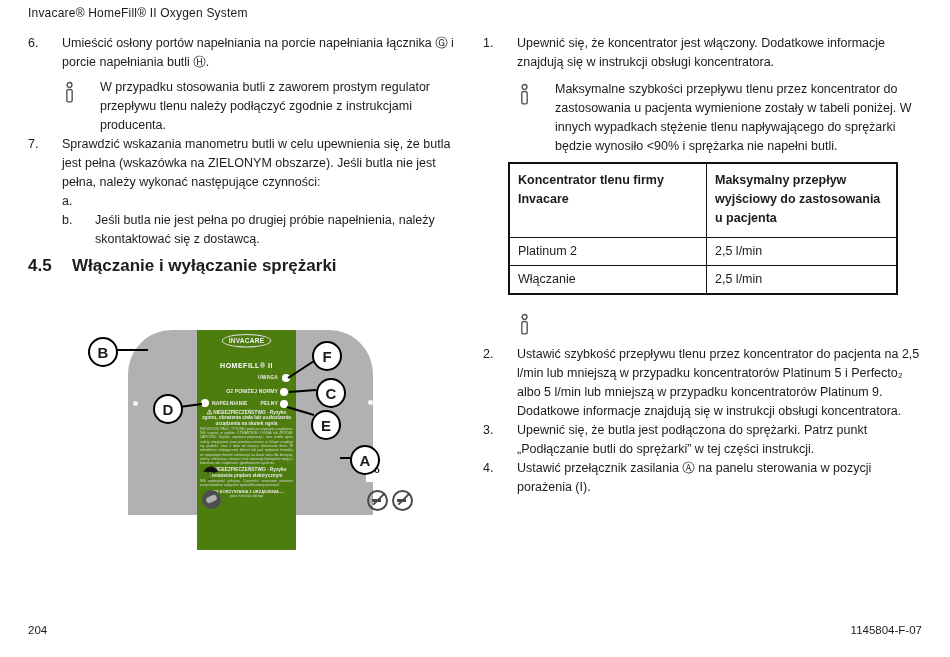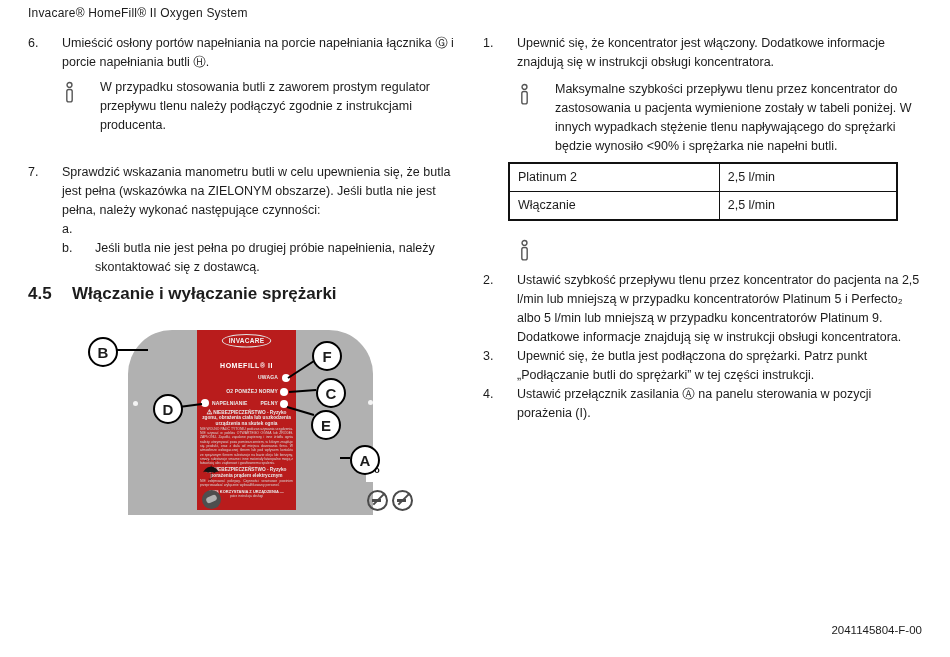--- a/index.html
+++ b/index.html
@@ -7,39 +7,39 @@
         font-family:"Liberation Sans",sans-serif;color:#1c1c1c;}
   .hdr{position:absolute;left:28px;top:6px;font-size:12px;letter-spacing:.2px;}
   .col{position:absolute;top:34px;font-size:12.5px;line-height:19px;}
   .col-left{left:28px;width:434px;}
   .col-right{left:483px;width:440px;}
   .item{display:flex;}
   .item .num{flex:0 0 34px;}
   .item .txt{flex:1;}
   .subitem{display:flex;padding-left:34px;}
   .subitem .num{flex:0 0 33px;}
-  .note{display:flex;padding-left:34px;margin:6px 0 28px 0;}
+  .note{display:flex;padding-left:34px;margin:6px 0 0 0;}
   .note .ico{flex:0 0 38px;padding-top:3px;}
   .note .txt{flex:1;}
   .mb6{margin-bottom:6px;} .mb8{margin-bottom:8px;} .mb0{margin-bottom:0;}
   .heading{display:flex;margin-top:6px;font-weight:bold;font-size:17px;line-height:22px;}
   .heading .num{flex:0 0 44px;}
   table.flow{border-collapse:collapse;margin:6px 0 15px 25px;width:390px;
              border:2.5px solid #111;}
   table.flow td,table.flow th{border:1.5px solid #111;vertical-align:top;
              padding:4px 8px;font-size:12.5px;line-height:19px;text-align:left;}
   table.flow th{font-weight:bold;padding:7px 8px 9px 8px;}
-  .footer{position:absolute;top:624px;left:28px;right:28px;font-size:11.5px;text-align:right;}
+  .footer{position:absolute;top:624px;left:28px;right:28px;font-size:11.5px;}
   .footer .right{float:right;}
   
   .figure{position:absolute;left:80px;top:323px;width:302px;height:198px;}
   .panel{position:absolute;left:48px;top:7px;width:245px;height:185px;
          background:#b1b1b1;border-radius:44px 44px 0 0;}
   .screw{position:absolute;width:5px;height:5px;border-radius:50%;background:#f4f4f4;}
-  .label{position:absolute;left:69px;top:0px;width:99px;height:180px;background:#b91c1c;overflow:hidden;}
+  .label{position:absolute;left:69px;top:0px;width:99px;height:220px;background:#4d7c0f;overflow:hidden;}
   .label-content{position:absolute;left:0;top:0;width:198px;height:360px;
                  transform:scale(0.5);transform-origin:0 0;color:#e9e9e9;}
   .logo{position:absolute;left:50%;top:8px;transform:translateX(-50%);
         border:2px solid #e2e2e2;border-radius:50%;padding:4px 12px;
         font-size:13px;font-weight:bold;letter-spacing:.5px;color:#f0f0f0;white-space:nowrap;}
   .model{position:absolute;left:0;top:62px;width:100%;text-align:center;
          font-size:14px;font-weight:bold;letter-spacing:1px;color:#fff;}
   .ledtxt{position:absolute;font-size:10px;font-weight:bold;letter-spacing:.3px;white-space:nowrap;}
   .led{position:absolute;width:16px;height:16px;border-radius:50%;background:#fff;}
   .warnwrap{position:absolute;left:4px;top:158px;width:190px;text-align:center;}
@@ -116,20 +116,24 @@
         <svg width="15" height="22" viewBox="0 0 14 20">
           <circle cx="7" cy="3.4" r="2.3" fill="#fff" stroke="#555" stroke-width="1.3"></circle>
           <rect x="4.5" y="7.6" width="5" height="11.6" rx="1.8" fill="#fff" stroke="#555" stroke-width="1.3"></rect>
         </svg>
       </span>
       <span class="txt">Maksymalne szybkości przepływu tlenu przez koncentrator do zastosowania u pacjenta wymienione zostały w tabeli poniżej.  W innych wypadkach stężenie tlenu napływającego do sprężarki będzie wynosiło &lt;90% i sprężarka nie napełni butli.</span>
     </div>
 
     <table class="flow">
       <tbody>
+          <tr>
+        <th style="width:180px;">Koncentrator tlenu firmy Invacare</th>
+        <th>Maksymalny przepływ wyjściowy do zastosowania u pacjenta</th>
+      </tr>
       <tr>
         <td>Platinum 2</td>
         <td>2,5 l/min</td>
       </tr>
       <tr>
         <td>Włączanie</td>
         <td>2,5 l/min</td>
       </tr>
     </tbody>
       </table>
@@ -218,16 +222,16 @@
     <div class="callout" style="left:8px;top:14px;">B</div>
     <div class="callout" style="left:73px;top:71px;">D</div>
     <div class="callout" style="left:232px;top:18px;">F</div>
     <div class="callout" style="left:236px;top:55px;">C</div>
     <div class="callout" style="left:231px;top:87px;">E</div>
     <div class="callout" style="left:270px;top:122px;">A</div>
   </div>
 
   <div class="footer">
     <span>204</span>
-    <span class="right">1145804-F-00</span>
+    <span class="right">1145804-F-07</span>
   </div>
 
 </div>
 
 </body></html>

